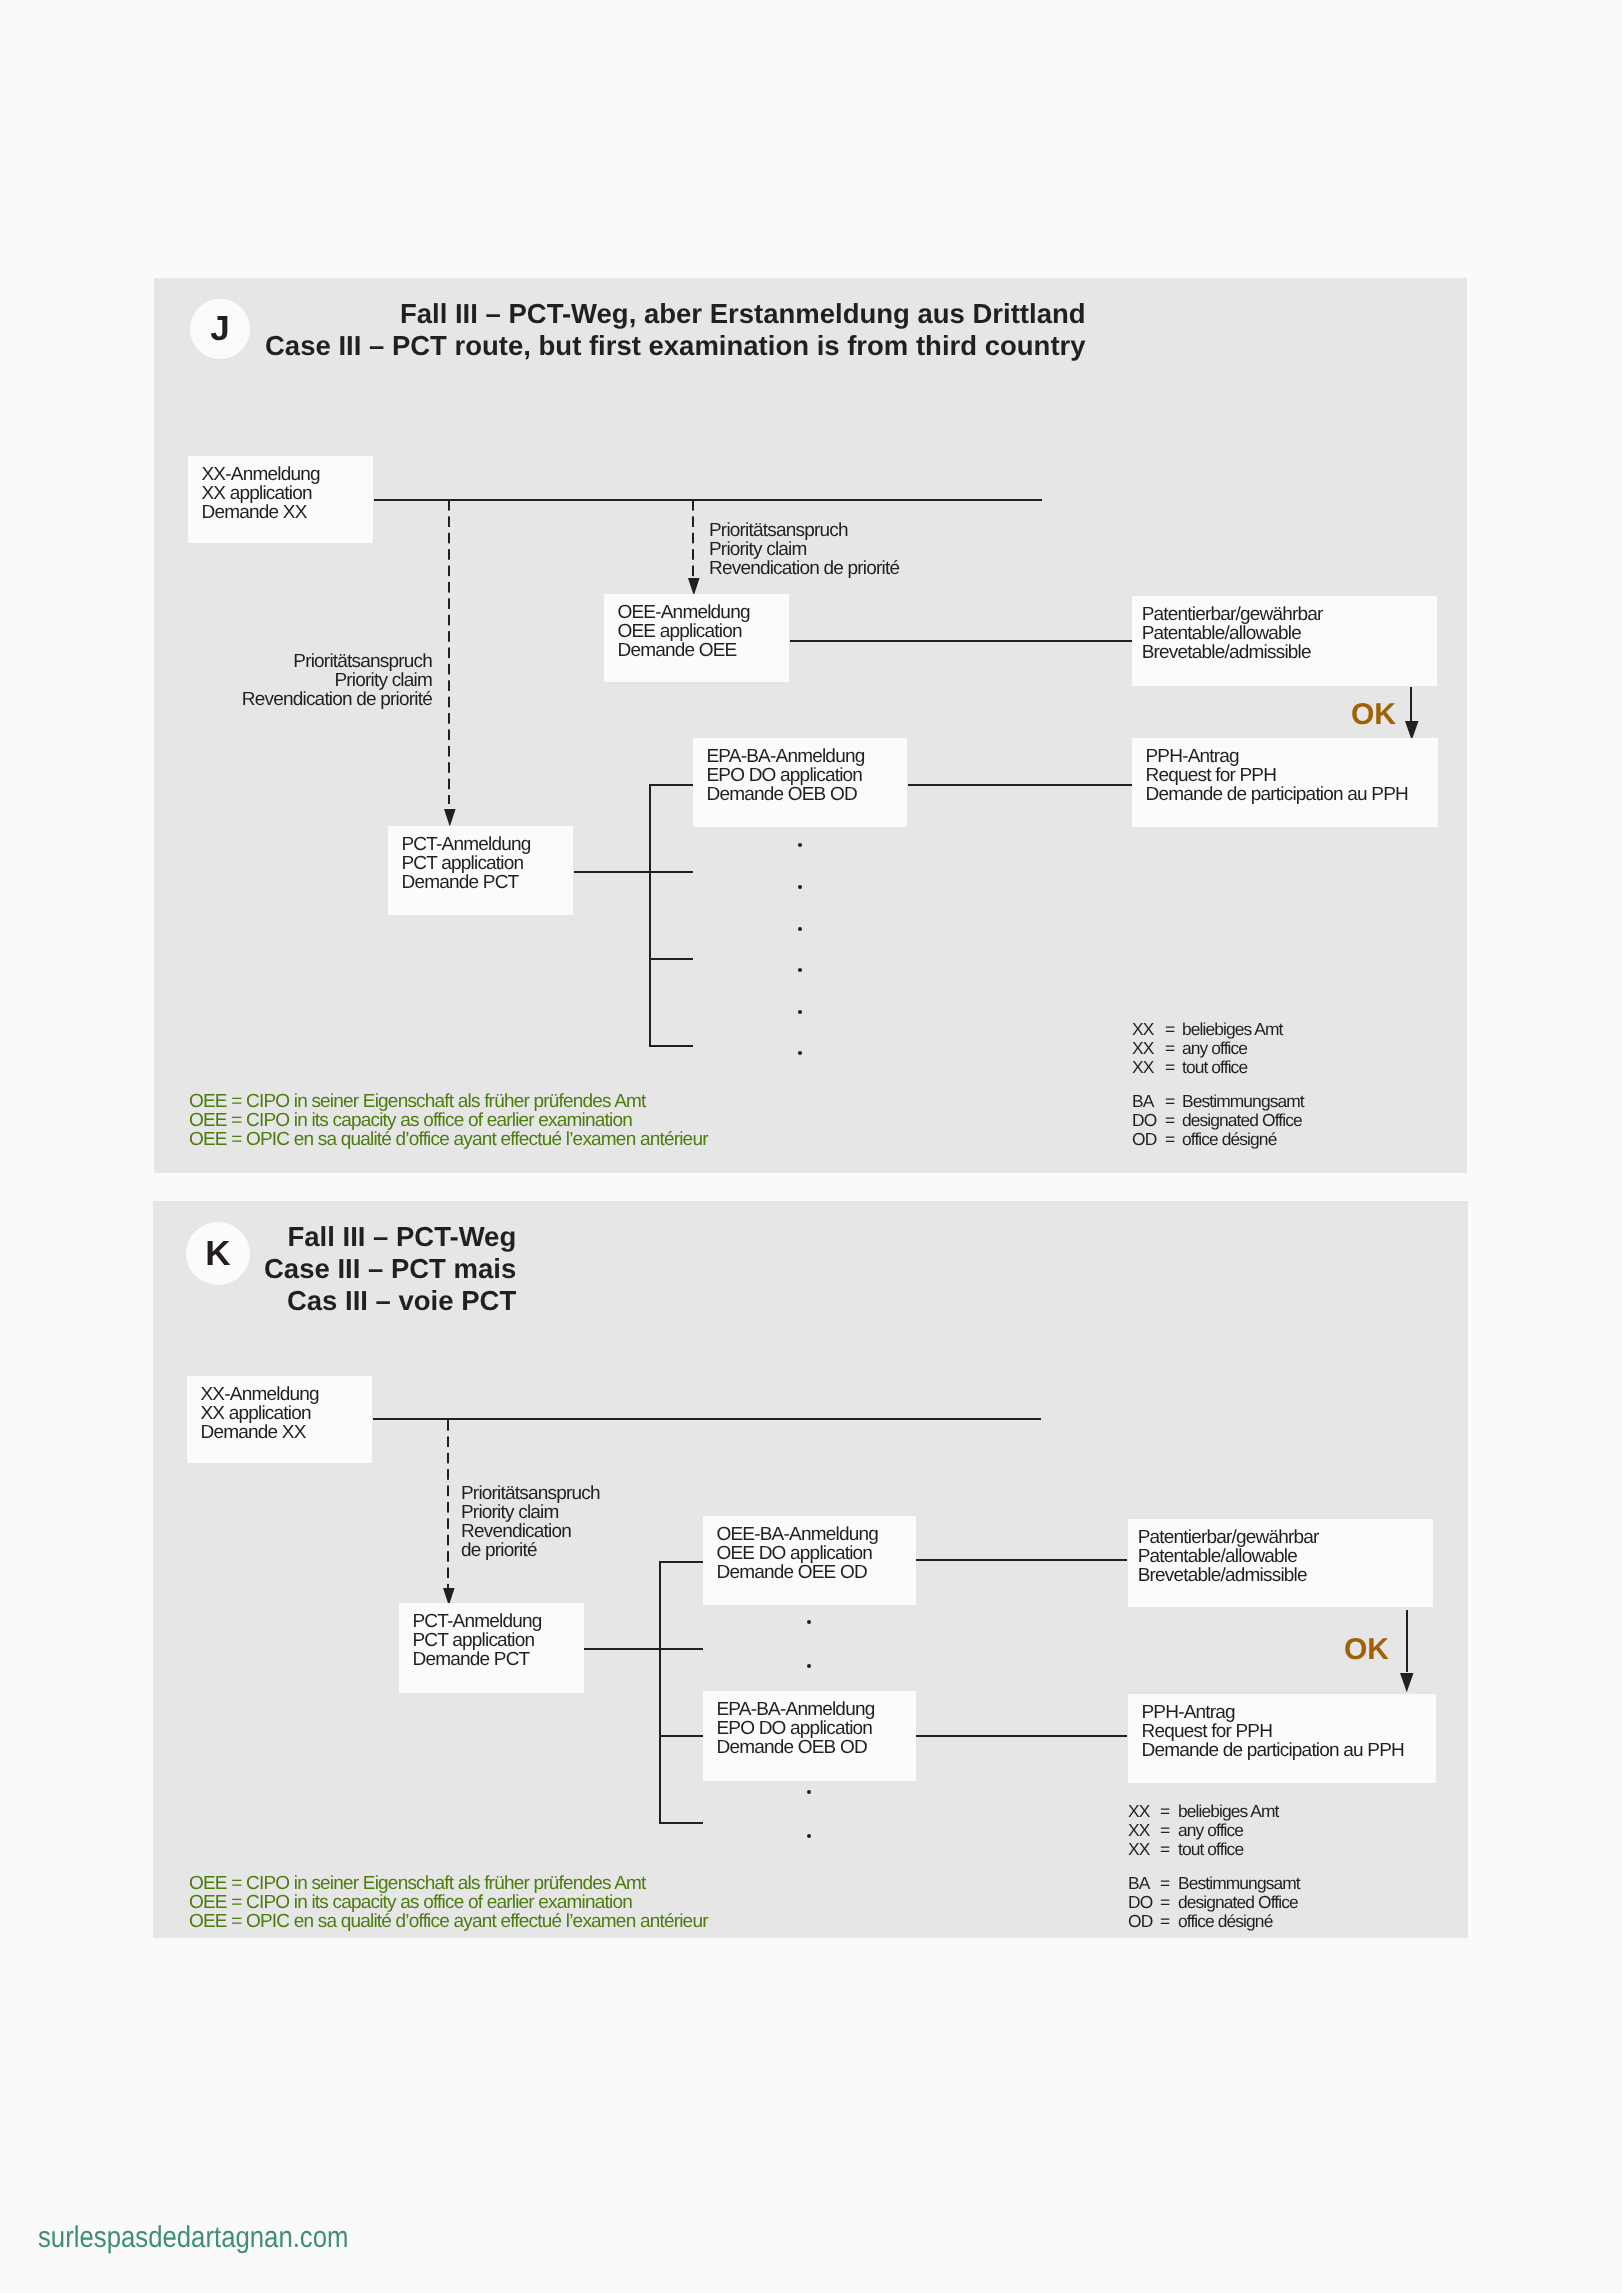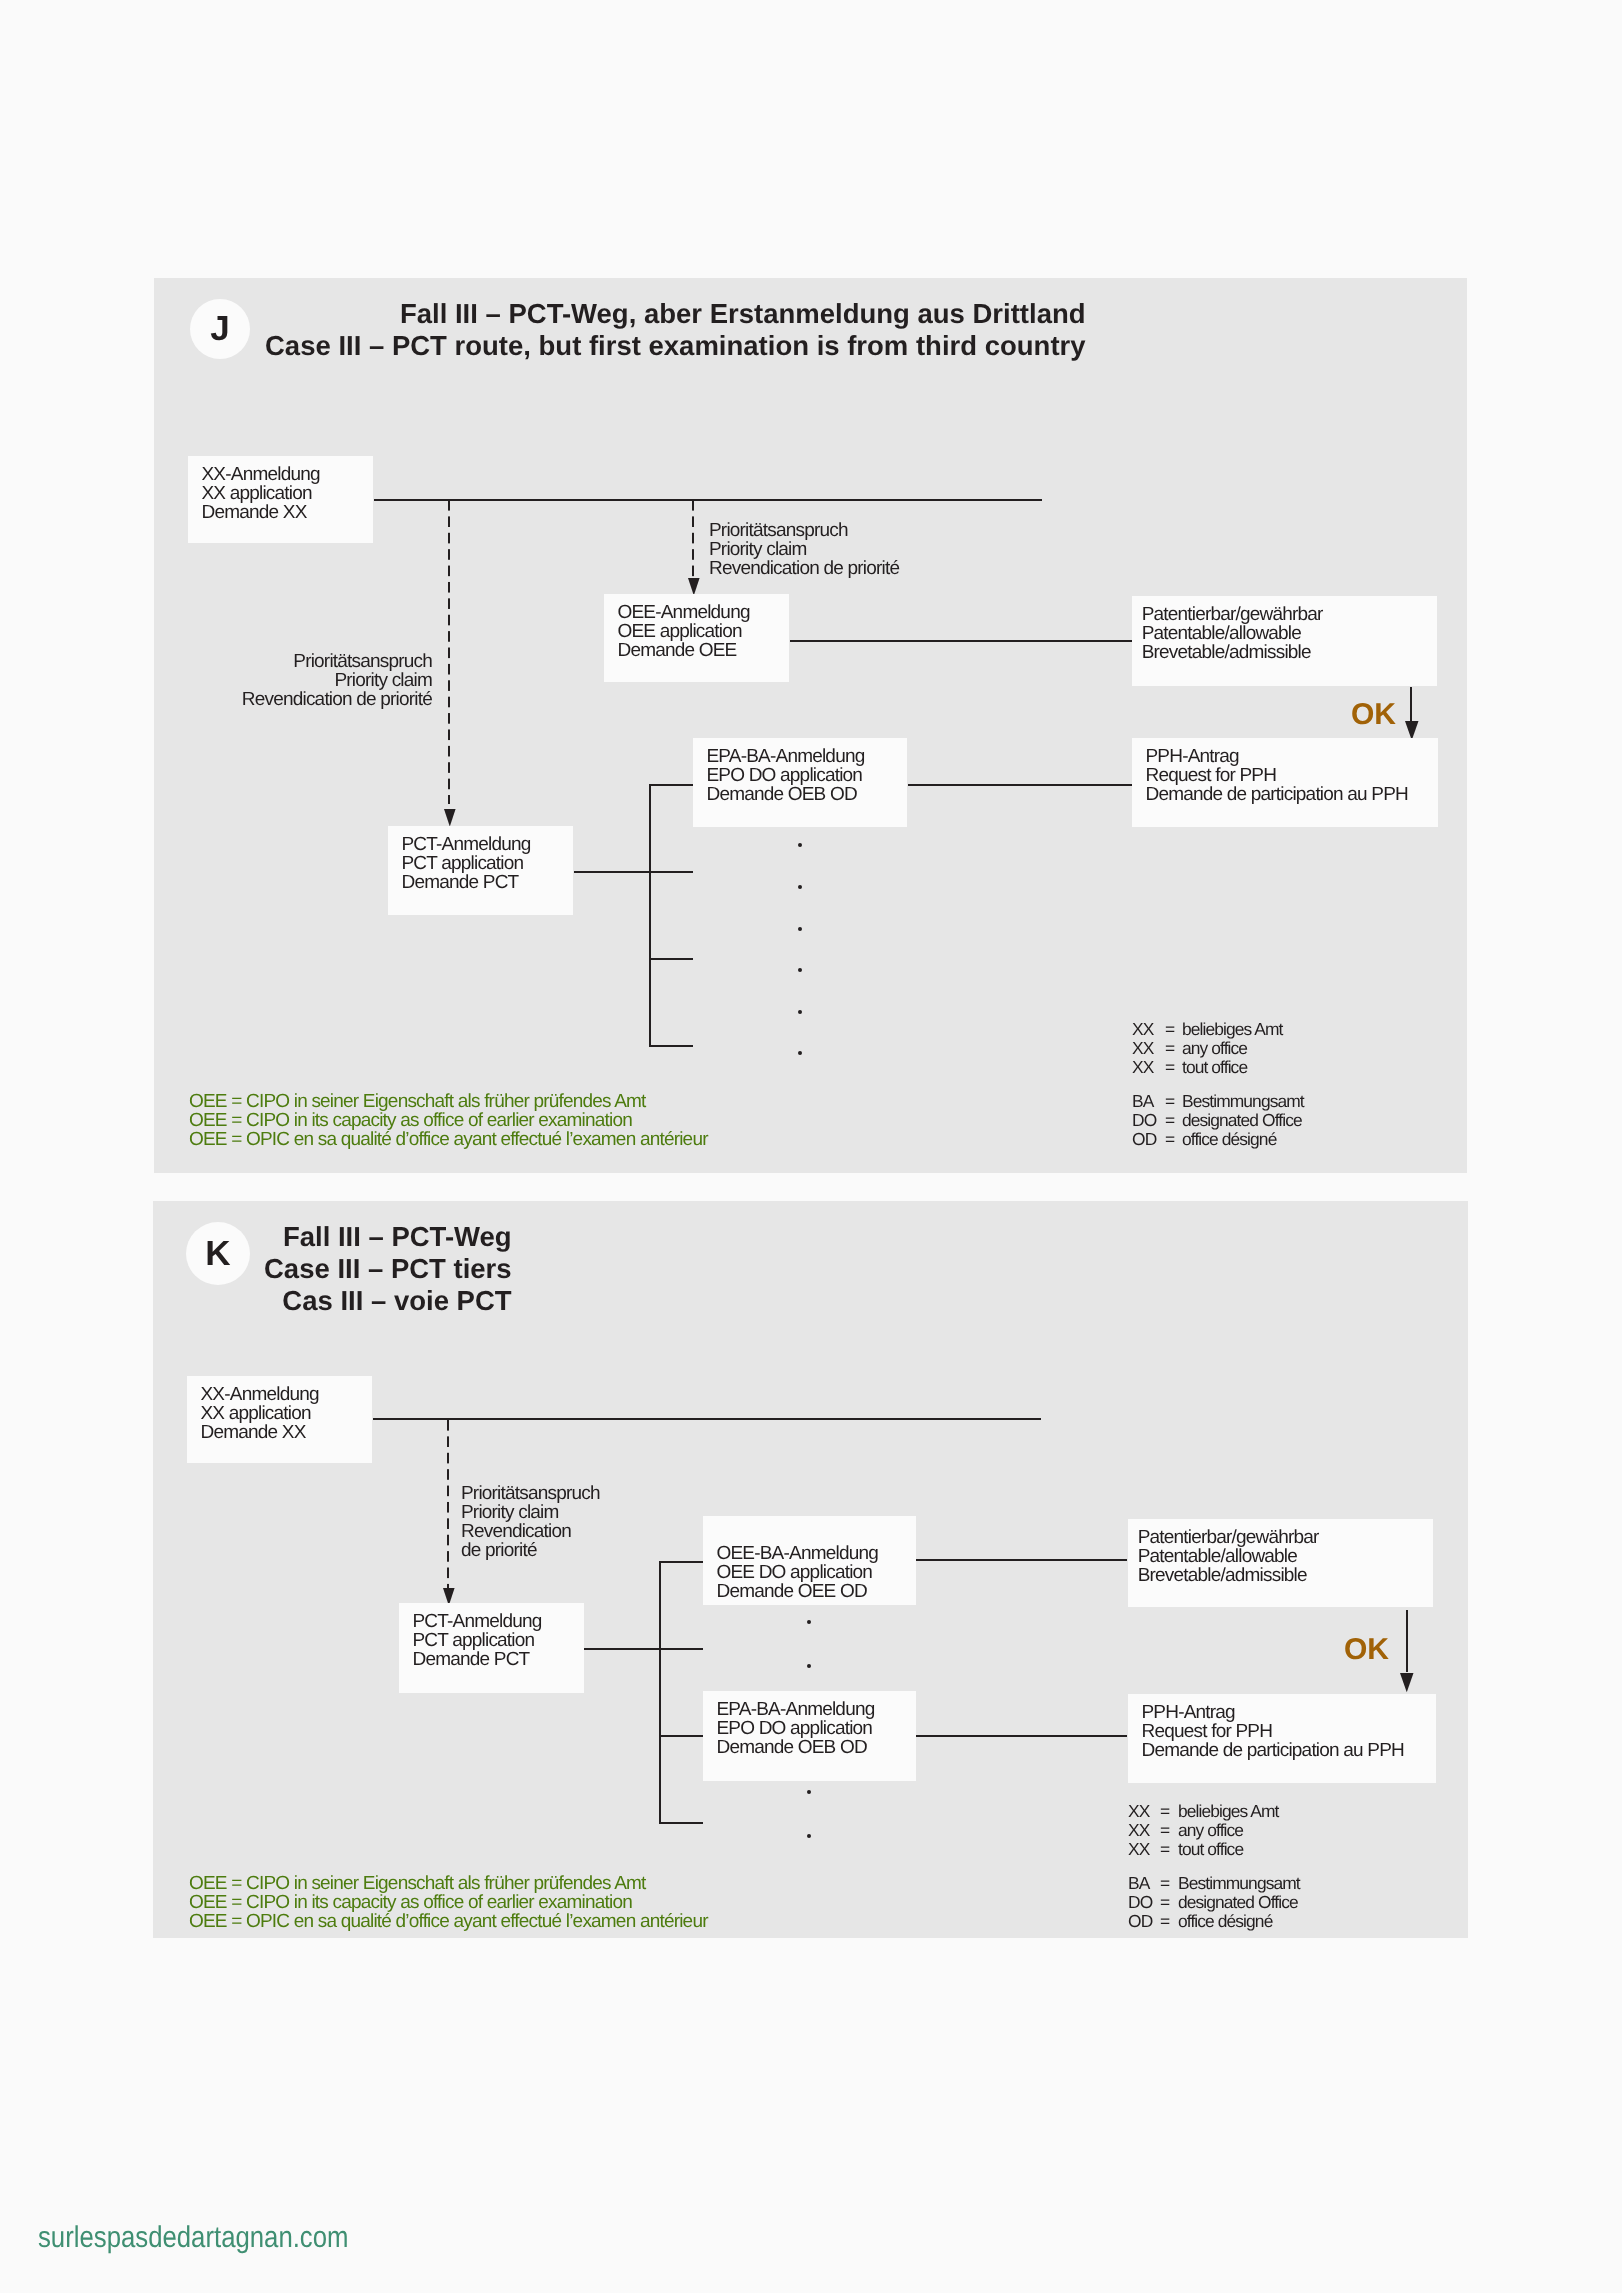--- a/index.html
+++ b/index.html
@@ -90,32 +90,32 @@
 <div class="dot" style="left:798px;top:927px;"></div>
 <div class="dot" style="left:798px;top:968px;"></div>
 <div class="dot" style="left:798px;top:1010px;"></div>
 <div class="dot" style="left:798px;top:1051px;"></div>
 <div class="lg" style="left:189px;top:1092px;"><span class="tl">OEE = CIPO in seiner Eigenschaft als früher prüfendes Amt</span><span class="tl">OEE = CIPO in its capacity as office of earlier examination</span><span class="tl">OEE = OPIC en sa qualité d’office ayant effectué l’examen antérieur</span></div>
 <div class="lgb" style="left:1132px;top:1020px;"><div class="lgrow"><span class="lgk">XX</span><span class="lge" style="left:33px;">=</span><span class="lgv" style="left:50px;">beliebiges Amt</span></div><div class="lgrow"><span class="lgk">XX</span><span class="lge" style="left:33px;">=</span><span class="lgv" style="left:50px;">any office</span></div><div class="lgrow"><span class="lgk">XX</span><span class="lge" style="left:33px;">=</span><span class="lgv" style="left:50px;">tout office</span></div></div>
 <div class="lgb" style="left:1132px;top:1092px;"><div class="lgrow"><span class="lgk">BA</span><span class="lge" style="left:33px;">=</span><span class="lgv" style="left:50px;">Bestimmungsamt</span></div><div class="lgrow"><span class="lgk">DO</span><span class="lge" style="left:33px;">=</span><span class="lgv" style="left:50px;">designated Office</span></div><div class="lgrow"><span class="lgk">OD</span><span class="lge" style="left:33px;">=</span><span class="lgv" style="left:50px;">office désigné</span></div></div>
 <div class="panel" style="left:153px;top:1201px;width:1315px;height:737px;">
 </div>
 <div class="badge" style="left:186px;top:1222px;width:64px;height:63px;line-height:63px;"><span>K</span></div>
-<div class="title" style="left:264px;top:1221px;"><span class="tl">Fall III – PCT-Weg</span><span class="tl">Case III – PCT tiers</span><span class="tl">Cas III – voie PCT</span></div>
+<div class="title" style="left:264px;top:1221px;"><span class="tl">Fall III – PCT-Weg</span><span class="tl">Case III – PCT mais</span><span class="tl">Cas III – voie PCT</span></div>
 <div class="nbox" style="left:187px;top:1376px;width:185px;height:87px;">
 <div class="ntext" style="left:13.5px;top:8.7px;"><span class="tl">XX-Anmeldung</span><span class="tl">XX application</span><span class="tl">Demande XX</span></div>
 </div>
 <div class="hline" style="left:373px;top:1418px;width:668px;"></div>
 <div class="dashv" style="left:447px;top:1420px;height:176px;"></div>
 <svg class="arrow" style="left:443px;top:1588px;width:11.6px;height:17.4px;" viewBox="0 0 12 18">
   <path d="M0 0 L12 0 L6 18 Z" fill="#231f20"></path>
 </svg>
 <div class="ntext" style="left:461px;top:1484px;"><span class="tl">Prioritätsanspruch</span><span class="tl">Priority claim</span><span class="tl">Revendication</span><span class="tl">de priorité</span></div>
 <div class="nbox" style="left:703px;top:1516px;width:213px;height:89px;">
-<div class="ntext" style="left:13.5px;top:8.7px;margin-top:19px;"><span class="tl">OEE-BA-Anmeldung</span><span class="tl">OEE DO application</span><span class="tl">Demande OEE OD</span></div>
+<div class="ntext" style="left:13.5px;top:8.7px;"><span class="tl">OEE-BA-Anmeldung</span><span class="tl">OEE DO application</span><span class="tl">Demande OEE OD</span></div>
 </div>
 <div class="hline" style="left:916px;top:1559px;width:211px;"></div>
 <div class="nbox" style="left:1128px;top:1519px;width:305px;height:88px;">
 <div class="ntext" style="left:9.7px;top:8.7px;"><span class="tl">Patentierbar/gewährbar</span><span class="tl">Patentable/allowable</span><span class="tl">Brevetable/admissible</span></div>
 </div>
 <div class="ok" style="left:1344px;top:1635px;"><span>OK</span></div>
 <div class="vline" style="left:1406px;top:1610px;height:62px;"></div>
 <svg class="arrow" style="left:1400px;top:1673px;width:13.5px;height:19.3px;" viewBox="0 0 14 20">
   <path d="M0 0 L14 0 L7 20 Z" fill="#231f20"></path>
 </svg>

